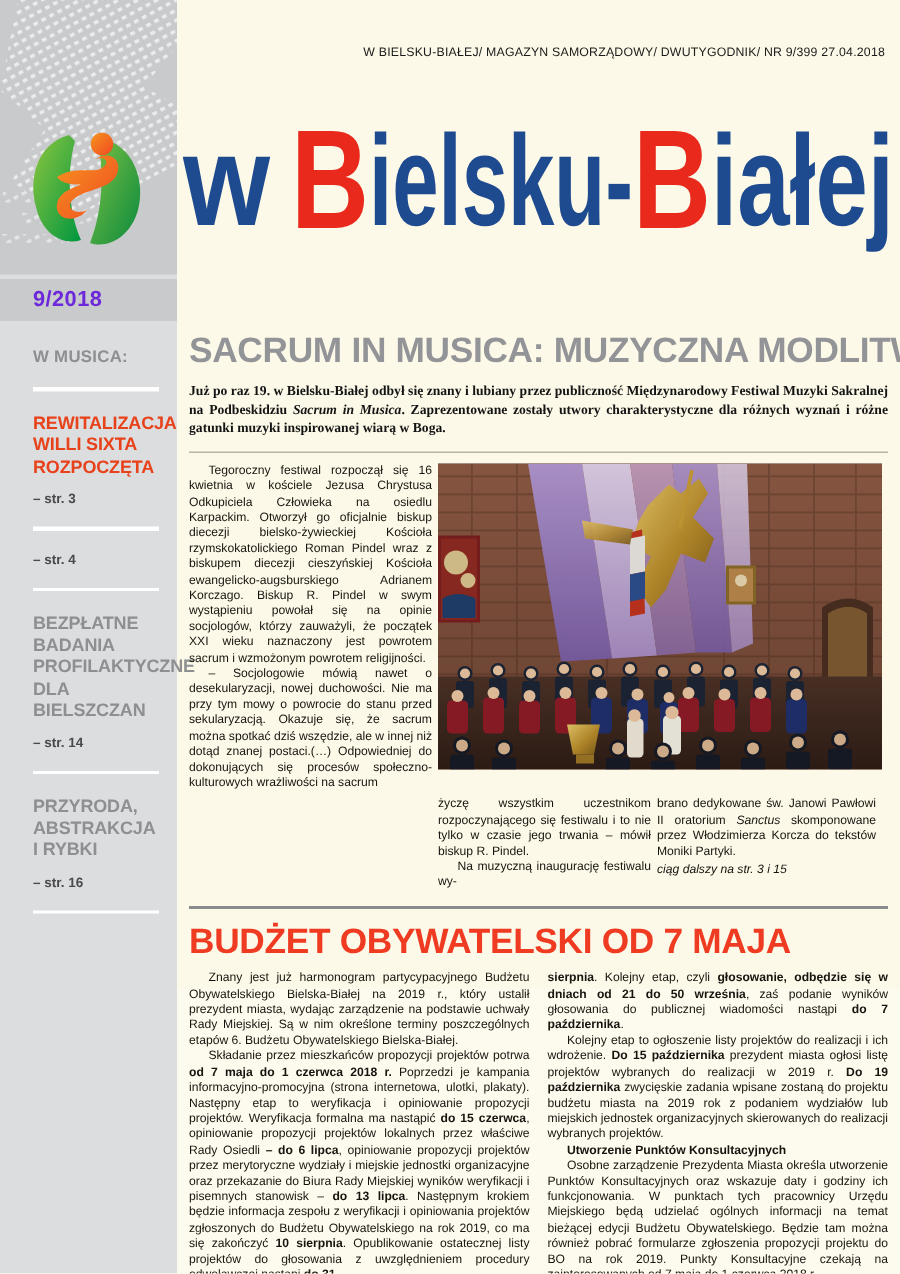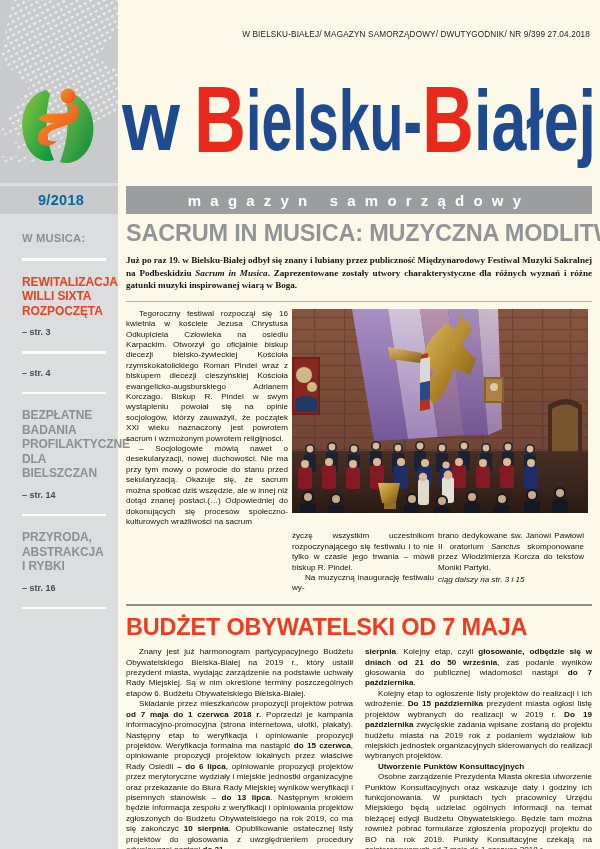--- a/index.html
+++ b/index.html
@@ -63,25 +63,25 @@
   .masthead svg { display: block; }
 
   .issue-box {
     position: absolute;
     left: 0; top: 186px;
     width: 118px; height: 28px;
     background: #c9cacc;
     display: flex; align-items: center;
   }
   .issue-num {
-    color: #0369a1;
+    color: #6d28d9;
     font-size: 14.5px;
     font-weight: bold;
     letter-spacing: .3px;
-    padding-left: 38px;
+    padding-left: 22px;
     font-family: "Liberation Sans", sans-serif;
   }
   .subtitle-bar {
     position: absolute;
     left: 126px; top: 186px;
     width: 466px; height: 28px;
     background: #9c9d9f;
     display: flex; align-items: center; justify-content: center;
   }
   .subtitle-bar span {
@@ -265,23 +265,20 @@
       <text x="0" y="78" font-family="'Liberation Sans', sans-serif" font-size="86" font-weight="bold" fill="#1e4b8f" textLength="58" lengthAdjust="spacingAndGlyphs">w</text>
       <text x="72" y="80" font-family="'Liberation Sans', sans-serif" font-size="94" font-weight="bold" fill="#e8291c" textLength="52" lengthAdjust="spacingAndGlyphs">B</text>
       <text x="124" y="78" font-family="'Liberation Sans', sans-serif" font-size="86" font-weight="bold" fill="#1e4b8f" textLength="176" lengthAdjust="spacingAndGlyphs">ielsku-</text>
       <text x="300" y="80" font-family="'Liberation Sans', sans-serif" font-size="94" font-weight="bold" fill="#e8291c" textLength="52" lengthAdjust="spacingAndGlyphs">B</text>
       <text x="352" y="78" font-family="'Liberation Sans', sans-serif" font-size="86" font-weight="bold" fill="#1e4b8f" textLength="122" lengthAdjust="spacingAndGlyphs">iałej</text>
     </svg>
   </div>
 
   <div class="issue-box">
     <span class="issue-num">9/2018</span>
-  </div>
-  <div class="subtitle-bar">
-    <span>magazyn samorządowy</span>
   </div>
 
   <div class="sidebar">
     <div class="sb-heading">W MUSICA:</div>
     <div class="sb-rule"></div>
 
     <div>
       <div class="sb-item-title accent">REWITALIZACJA WILLI SIXTA ROZPOCZĘTA</div>
       <div class="sb-page">– str. 3</div>
     </div>

